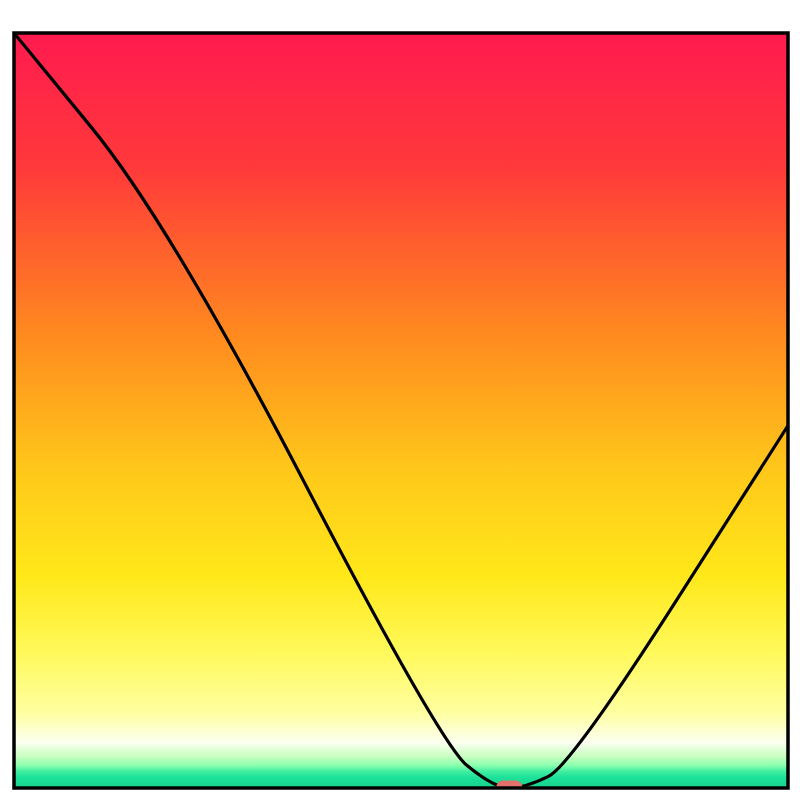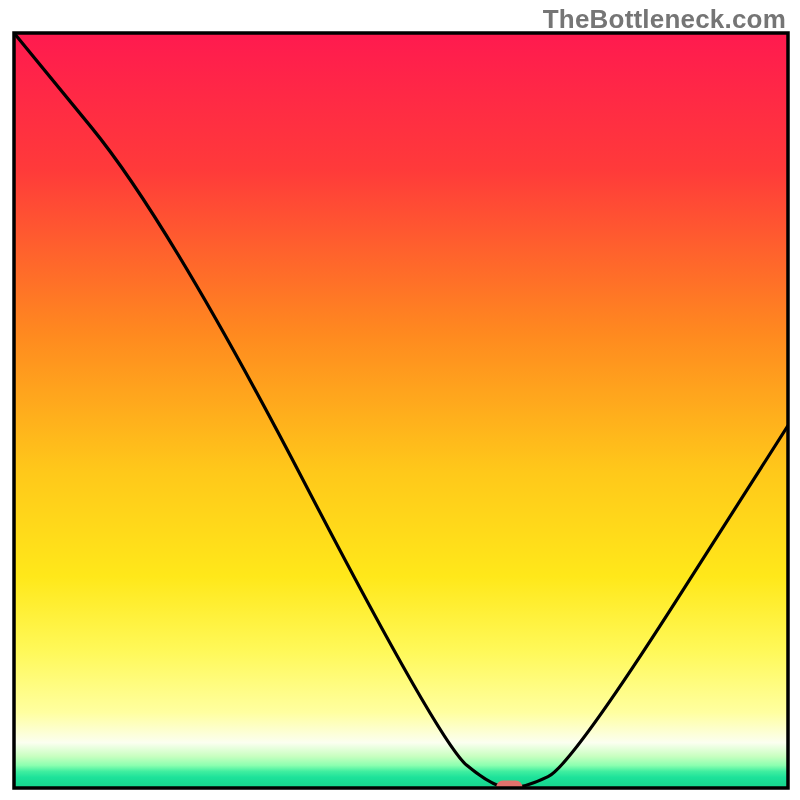--- a/index.html
+++ b/index.html
@@ -31,21 +31,20 @@
     top: 0;
     width: 800px;
     height: 800px;
     display: block;
   }
 </style>
 </head>
 <body>
 
 <div class="container">
-  <div class="watermark">TheBottleneck.com</div>
 
   <svg class="chart" viewBox="0 0 800 800" preserveAspectRatio="none">
     <defs>
       <linearGradient id="bg-grad" x1="0" y1="0" x2="0" y2="1">
 
       <stop offset="0%" stop-color="#ff1a4f"></stop>
           <stop offset="18%" stop-color="#ff3a3a"></stop>
           <stop offset="40%" stop-color="#ff8a1f"></stop>
           <stop offset="57.99999999999999%" stop-color="#ffc81a"></stop>
           <stop offset="72%" stop-color="#ffe81a"></stop>

